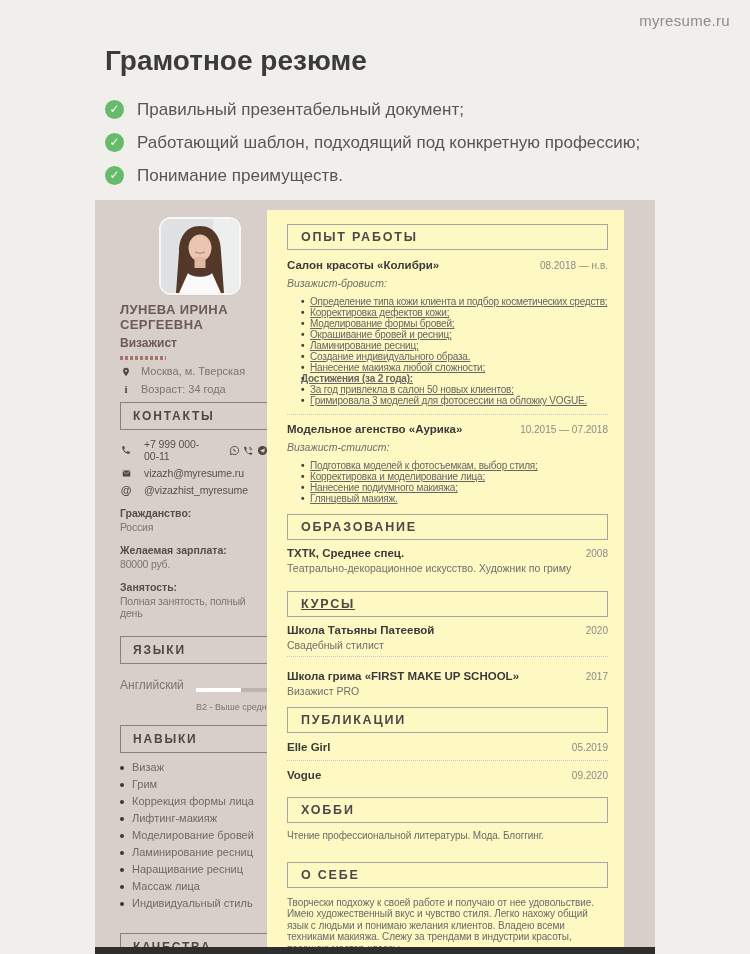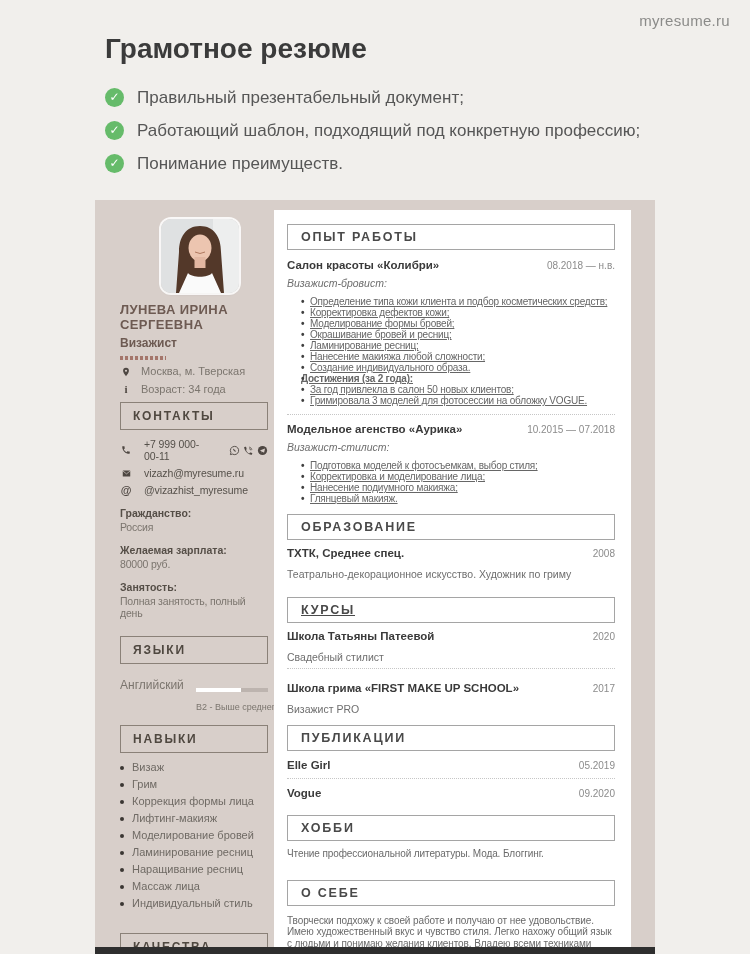--- a/index.html
+++ b/index.html
@@ -2,21 +2,21 @@
 <html lang="ru"><head>
 <meta charset="utf-8">
 <style>
   * { margin:0; padding:0; box-sizing:border-box; }
   html,body { width:750px; }
   body { font-family:"Liberation Sans","DejaVu Sans",sans-serif; }
   .page { position:relative; width:750px; height:954px; background:#f1efec; overflow:hidden; }
 
   
   .logo { position:absolute; top:12px; right:20px; font-size:15px; color:#8b8b89; letter-spacing:.3px; cursor:pointer; }
-  .hero { padding:32px 40px 0 105px; }
+  .hero { padding:32px 40px 0 105px;margin-top:12px; }
   .hero h1 { font-size:28px; line-height:34px; font-weight:700; color:#3b3b3b; margin-bottom:22px; }
   .benefits { list-style:none; }
   .benefits li { display:flex; align-items:center; gap:13px; margin-bottom:14px; font-size:17px; line-height:19px; color:#565656; }
   .check { flex:0 0 19px; width:19px; height:19px; border-radius:50%; background:#66bb6a; color:#fff; font-size:12px; font-weight:700; display:flex; align-items:center; justify-content:center; }
 
   
   .resume { position:absolute; left:95px; top:200px; width:560px; height:754px; background:#d8cfca; }
   .dark-edge { position:absolute; left:0; bottom:0; width:100%; height:7px; background:#2e2e2e; }
 
   
@@ -47,32 +47,32 @@
   .lang-right { width:72px; text-align:right; }
   .bar { width:72px; height:4px; background:#bdb4af; margin-top:4px; }
   .fill { height:100%; background:#ffffff; }
   .lang-level { margin-top:6px; font-size:9px; color:#7b756e; white-space:nowrap; }
 
   .dot-list { list-style:none; margin-top:7px; }
   .dot-list li { display:flex; align-items:center; gap:8px; font-size:11px; line-height:13px; color:#6f6a64; margin-bottom:2px; height:15px; }
   .dot { flex:0 0 4px; width:4px; height:4px; border-radius:50%; background:#3b3733; }
 
   
-  .main-card { position:absolute; left:179px; top:10px; width:357px; bottom:7px; background:#ffffff; padding:14px 16px 0 13px; overflow:hidden; }
+  .main-card { position:absolute; left:172px; top:10px; width:357px; bottom:7px; background:#fef9c3; padding:14px 16px 0 20px; overflow:hidden; }
   .sec-box-main { border:1px solid #a5a5a5; padding:6px 13px; font-size:12.5px; line-height:12px; font-weight:700; letter-spacing:1.8px; color:#494949; }
   .entry-head { display:flex; justify-content:space-between; align-items:baseline; margin-top:9px; }
   .company { font-size:11.5px; line-height:13px; font-weight:700; color:#3a3a3a; }
   .dates { font-size:10px; color:#8b8b8b; white-space:nowrap; margin-left:8px; }
   .role { margin-top:5px; font-style:italic; font-size:10.5px; line-height:13px; color:#6e6e6e; }
   .duties { list-style:none; margin-top:6px; padding-left:14px; }
   .duties li { position:relative; padding-left:9px; font-size:10px; line-height:11px; letter-spacing:-.2px; color:#666666;text-decoration:underline; }
   .duties li::before { content:"•"; position:absolute; left:0; top:0; color:#3f3f3f; font-weight:700; }
   .ach-label { padding-left:0; font-size:10px; line-height:11px; font-weight:700; color:#3d3d3d; }
   .dotted { border-top:1px dotted #c6c6c6; margin:8px 0; }
-  .sub-line { margin-top:8px; font-size:10.5px; line-height:13px; color:#6e6e6e; }
+  .sub-line { margin-top:2px; font-size:10.5px; line-height:13px; color:#6e6e6e; }
   .divider-item { border-top:1px dotted #c6c6c6; margin-top:4px; padding-top:6px; }
   .pub-row { display:flex; justify-content:space-between; align-items:baseline; margin-top:8px; }
   .pub-row.divided { border-top:1px dotted #c6c6c6; margin-top:6px; padding-top:8px; }
   .body-text { margin-top:7px; font-size:10px; line-height:11.5px; letter-spacing:-.1px; color:#6a6a6a; }
   .about-text { margin-top:9px; font-size:10px; line-height:11.5px; letter-spacing:-.1px; color:#6a6a6a; }
   .mt10 { margin-top:10px; } .mt16 { margin-top:16px;text-decoration:underline; } .mt9 { margin-top:9px; }
   .mt15 { margin-top:15px; } .mt20 { margin-top:20px; }
   .edu-head { margin-top:7px; }
   .course-head { margin-top:7px; }
 </style>
@@ -270,22 +270,22 @@
           <span class="dates">08.2018 — н.в.</span>
         </div>
         <div class="role">Визажист-бровист:</div>
         <ul class="duties">
 
         <li>Определение типа кожи клиента и подбор косметических средств;</li>
             <li>Корректировка дефектов кожи;</li>
             <li>Моделирование формы бровей;</li>
             <li>Окрашивание бровей и ресниц;</li>
             <li>Ламинирование ресниц;</li>
+            <li>Создание индивидуального образа.</li>
             <li>Нанесение макияжа любой сложности;</li>
-            <li>Создание индивидуального образа.</li>
           </ul>
         <ul class="duties" style="margin-top:0">
           <li class="ach-label" style="padding-left:0">Достижения (за 2 года):</li>
         </ul>
         <ul class="duties" style="margin-top:0">
 
         <li>За год привлекла в салон 50 новых клиентов;</li>
             <li>Гримировала 3 моделей для фотосессии на обложку VOGUE.</li>
           </ul>
       </div>

